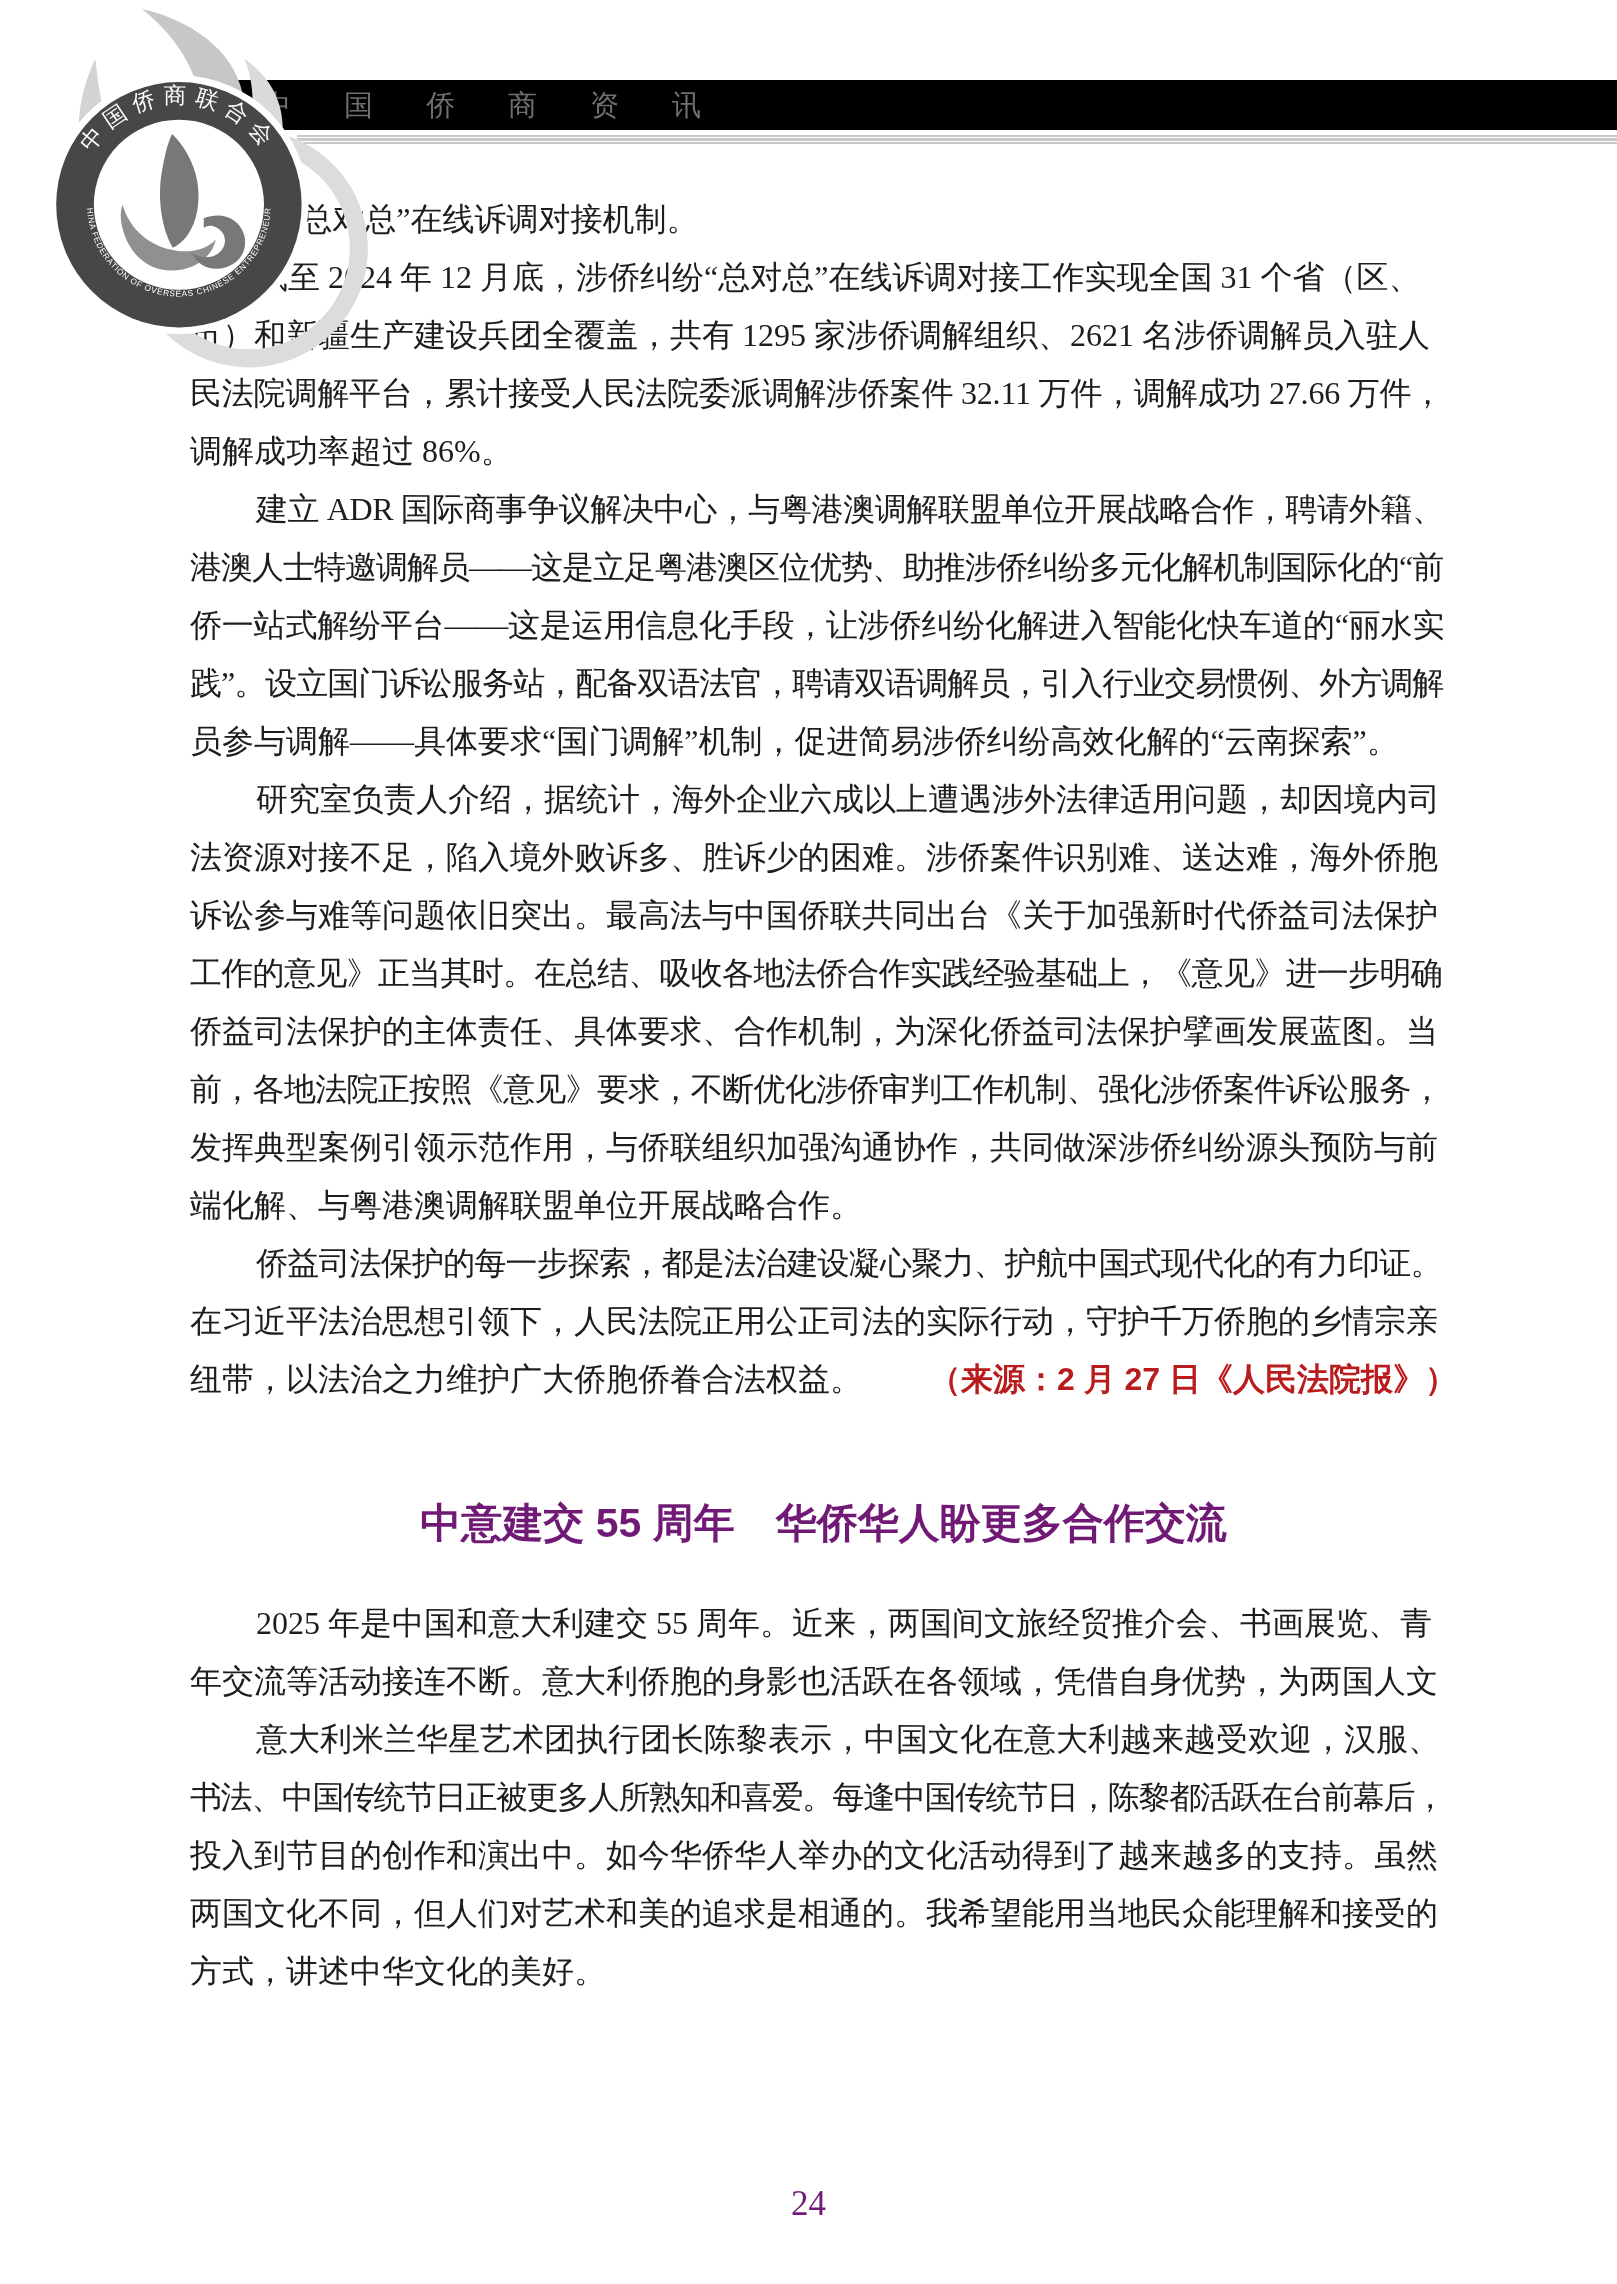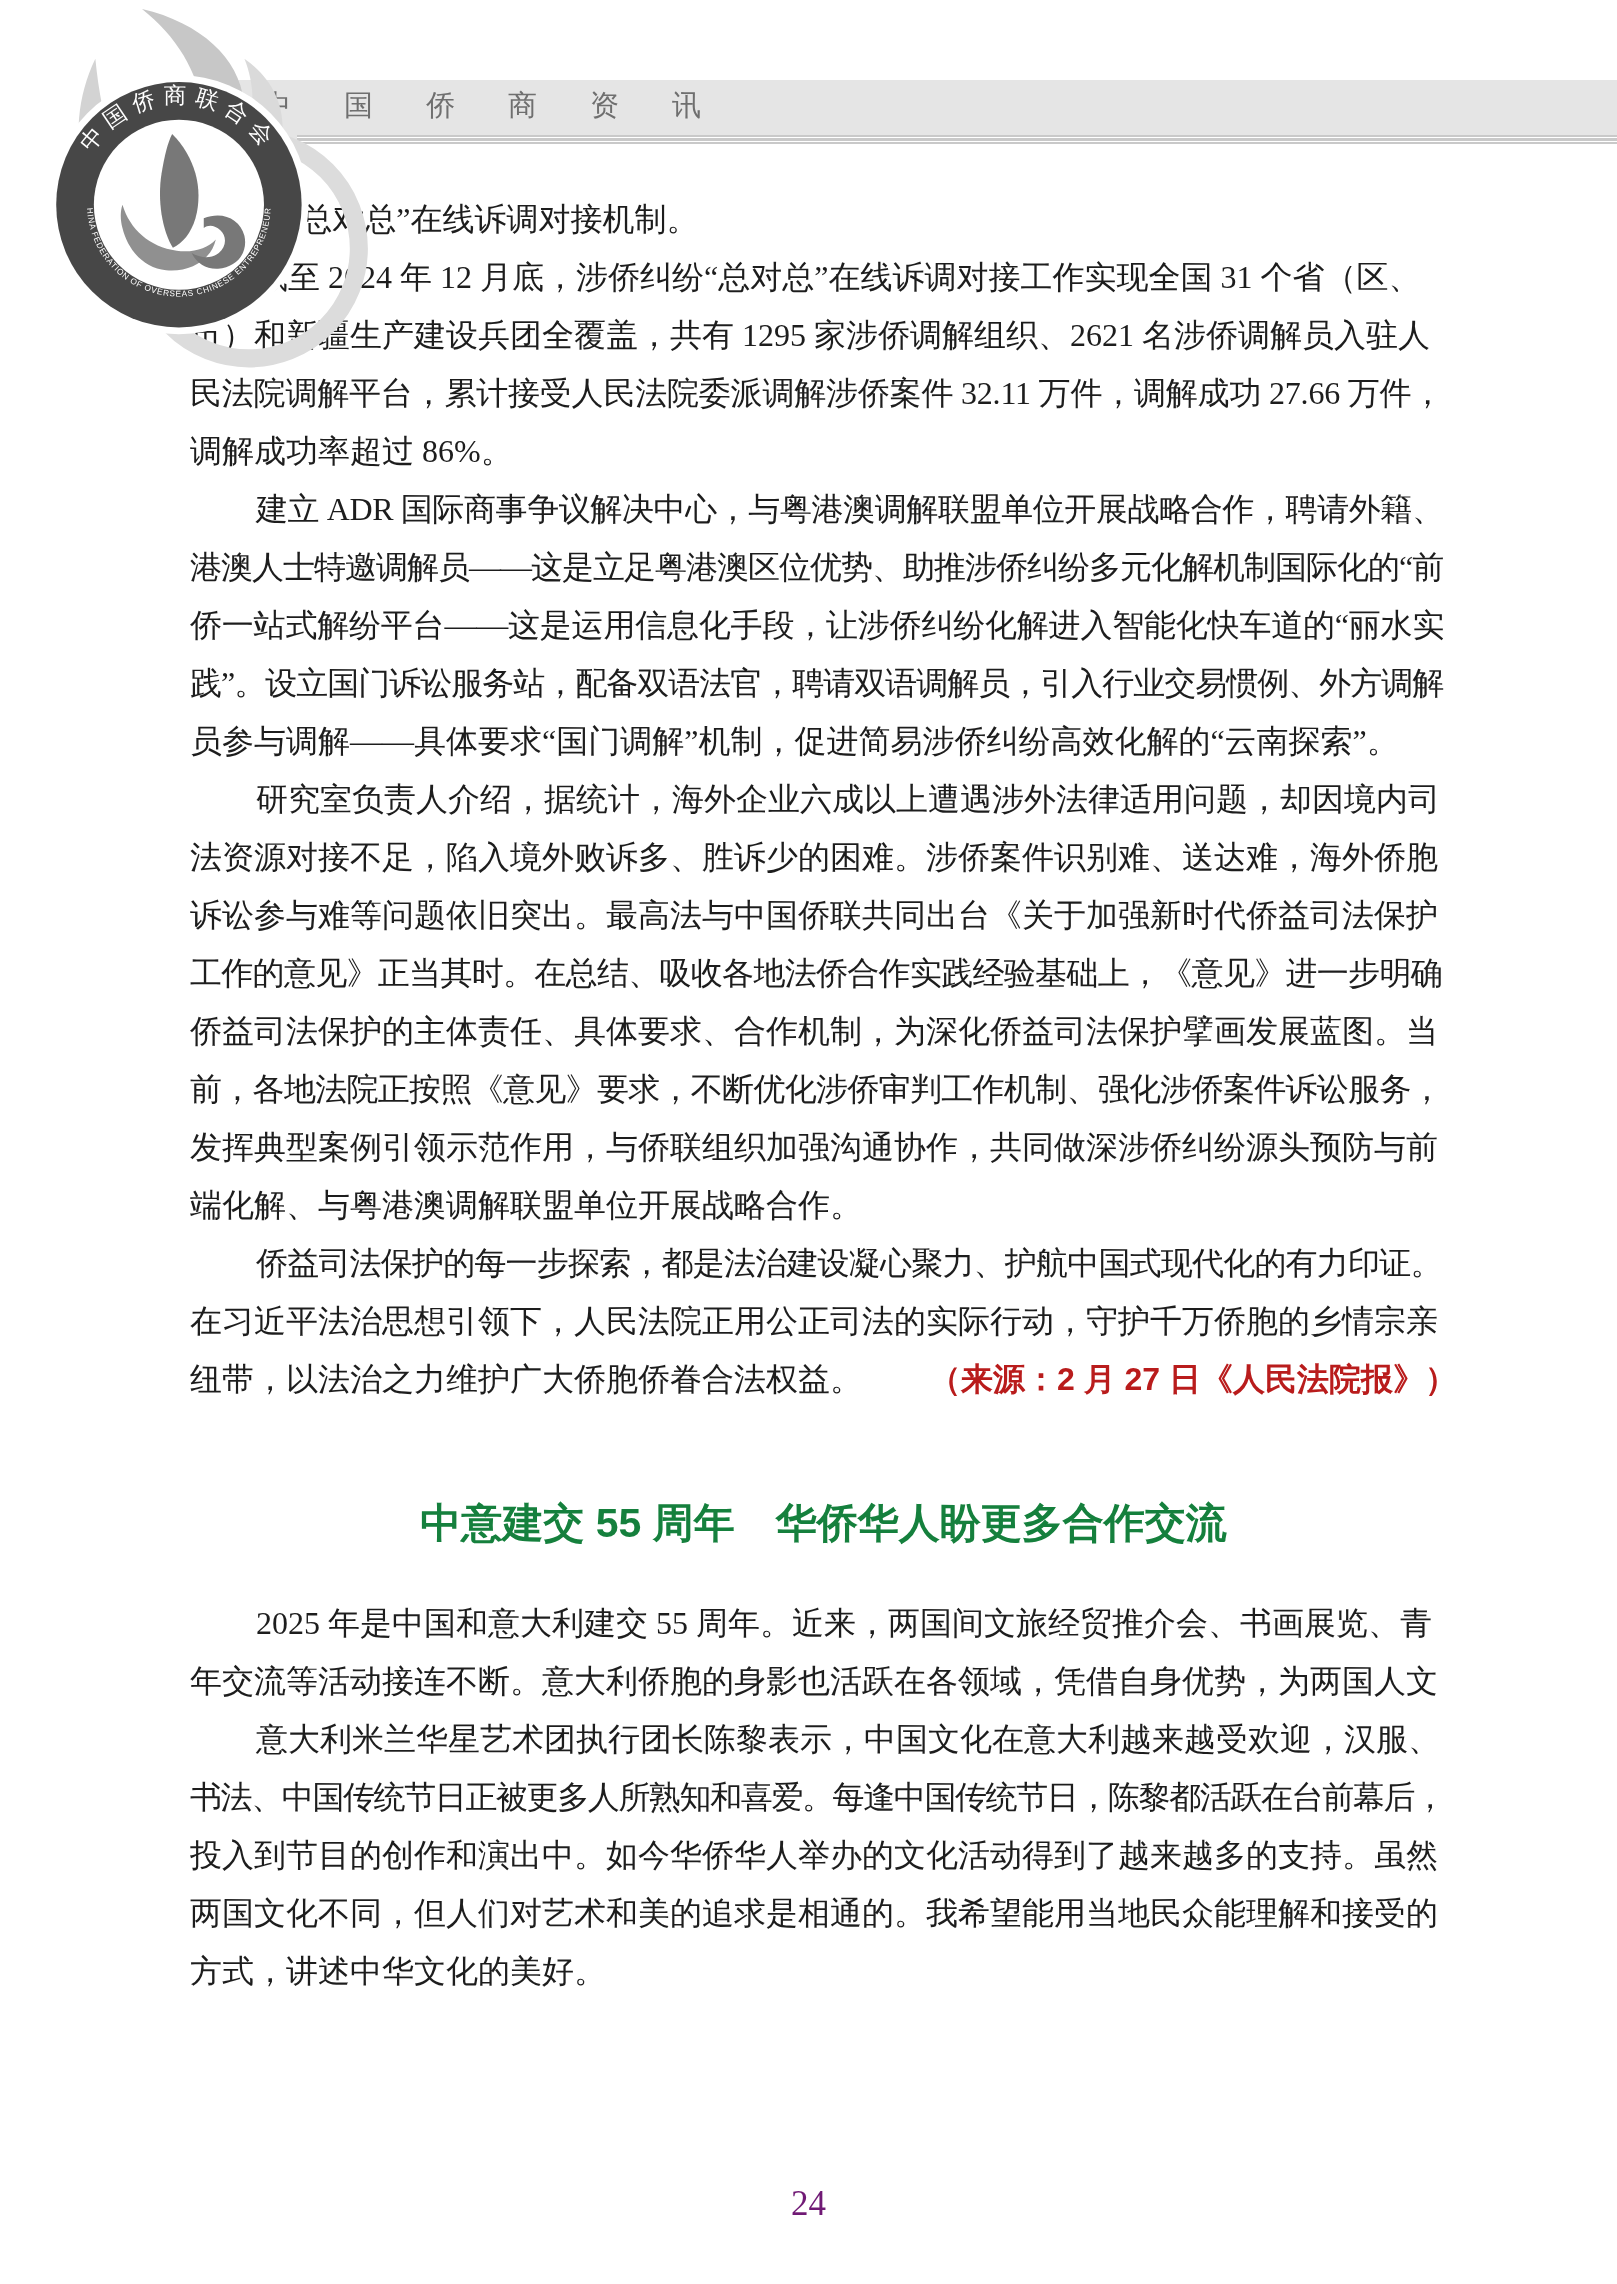--- a/index.html
+++ b/index.html
@@ -8,22 +8,22 @@
     width: 1617px;
     height: 2284px;
     background: #ffffff;
     overflow: hidden;
     font-family: "Liberation Serif", "DejaVu Serif", serif;
   }
 
   
   .header-banner {
     position: absolute;
-    left: 208px; right: 0; top: 80px; height: 62px;
-    background: #e5e5e5;
+    left: 208px; right: 0; top: 80px; height: 50px;
+    background: #000000;
     z-index: 1;
   }
   .banner-title {
     display: block;
     padding-left: 54px;
     line-height: 50px;
     font-family: "Liberation Sans", "DejaVu Sans", sans-serif;
     font-size: 29px;
     letter-spacing: 53px;
     color: #6f6f6f;
@@ -69,21 +69,21 @@
     color: #b91c1c;
   }
   .article-title {
     margin: 86px 0 41px 0;
     height: 59px;
     line-height: 59px;
     text-align: center;
     font-family: "Liberation Sans", "DejaVu Sans", sans-serif;
     font-weight: 700;
     font-size: 41px;
-    color: #15803d;
+    color: #701a75;
     white-space: nowrap;
   }
 
   
   .page-footer {
     position: absolute;
     left: 0; right: 0; top: 2184px;
     text-align: center;
     font-size: 35px;
     color: #701a75;

